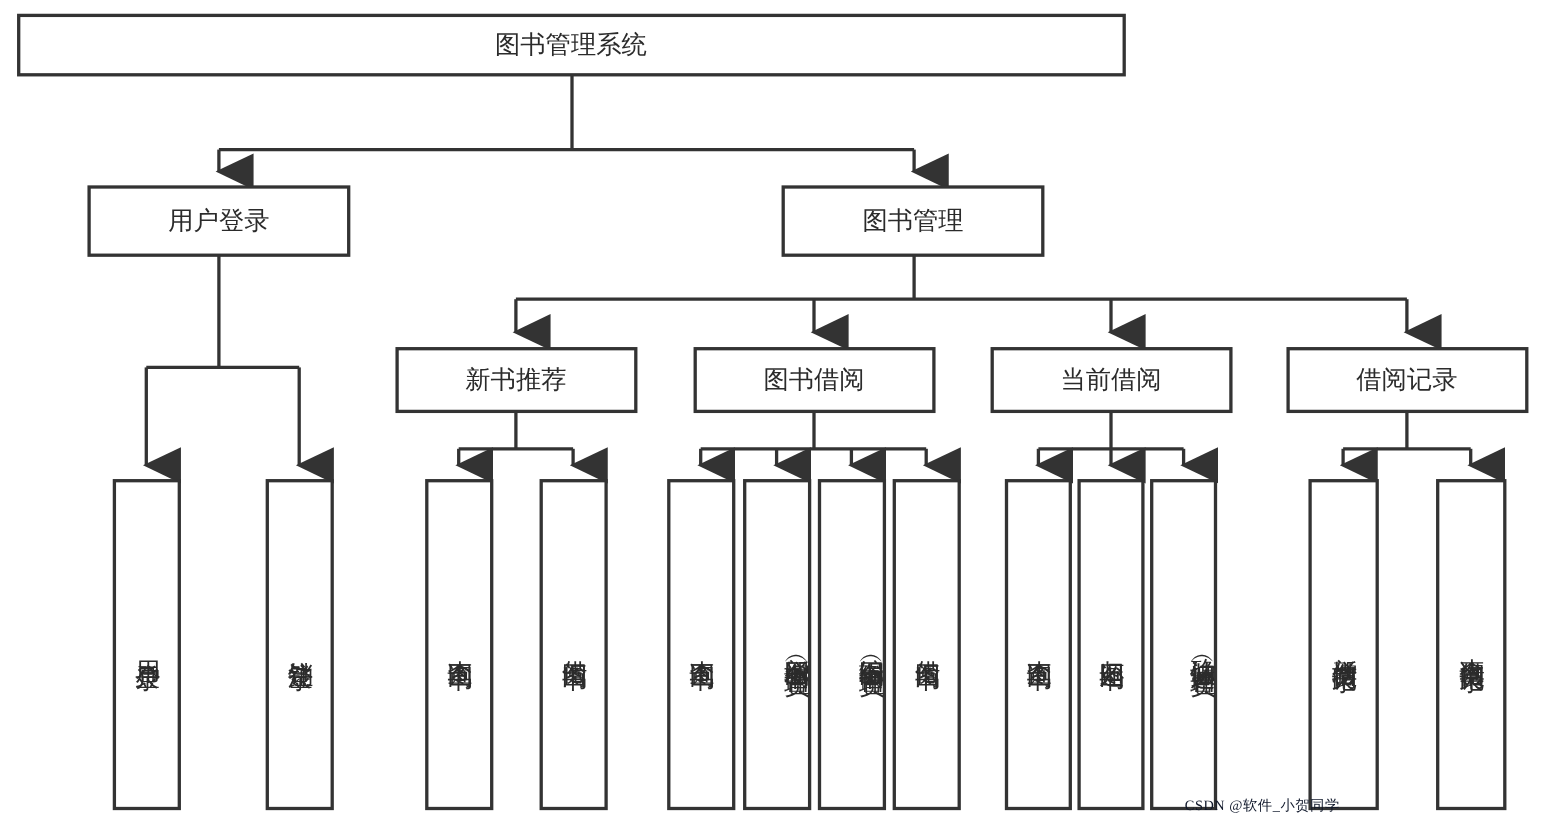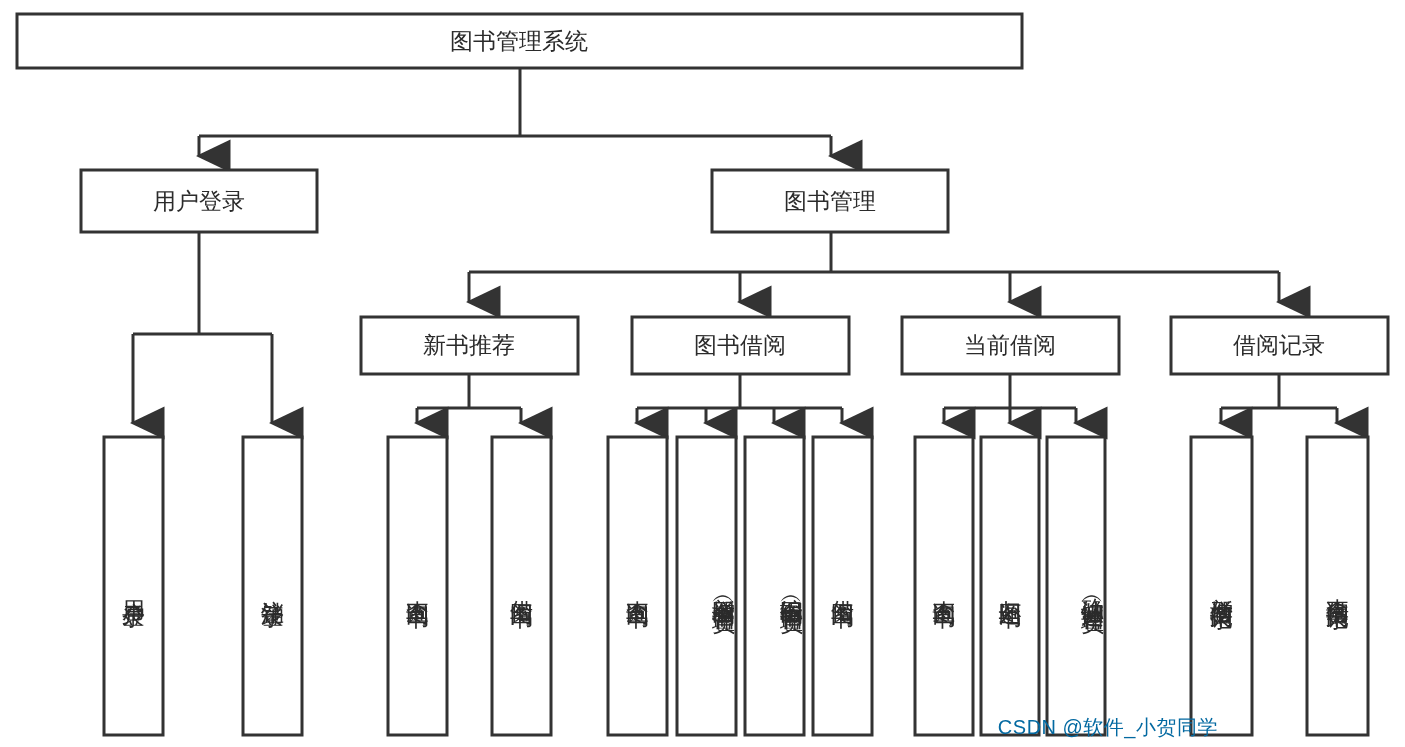--- a/index.html
+++ b/index.html
@@ -62,23 +62,23 @@
     display: flex;
     align-items: center;
     justify-content: center;
     pointer-events: none;
     box-sizing: border-box;
   }
   .watermark {
     position: absolute;
     right: 8px;
     bottom: 6px;
-    font-family: Liberation Sans, sans-serif;
-    font-size: 20px;
-    color: #0369a1;
+    font-family: Liberation Serif, serif;
+    font-size: 13px;
+    color: #0f172a;
     white-space: nowrap;
     letter-spacing: 0.5px;
   }
 </style>
 </head>
 <body>
 
 <div id="diagram-root">
 
   <svg class="diagram" viewBox="0 0 1405 747" xmlns="http://www.w3.org/2000/svg">

